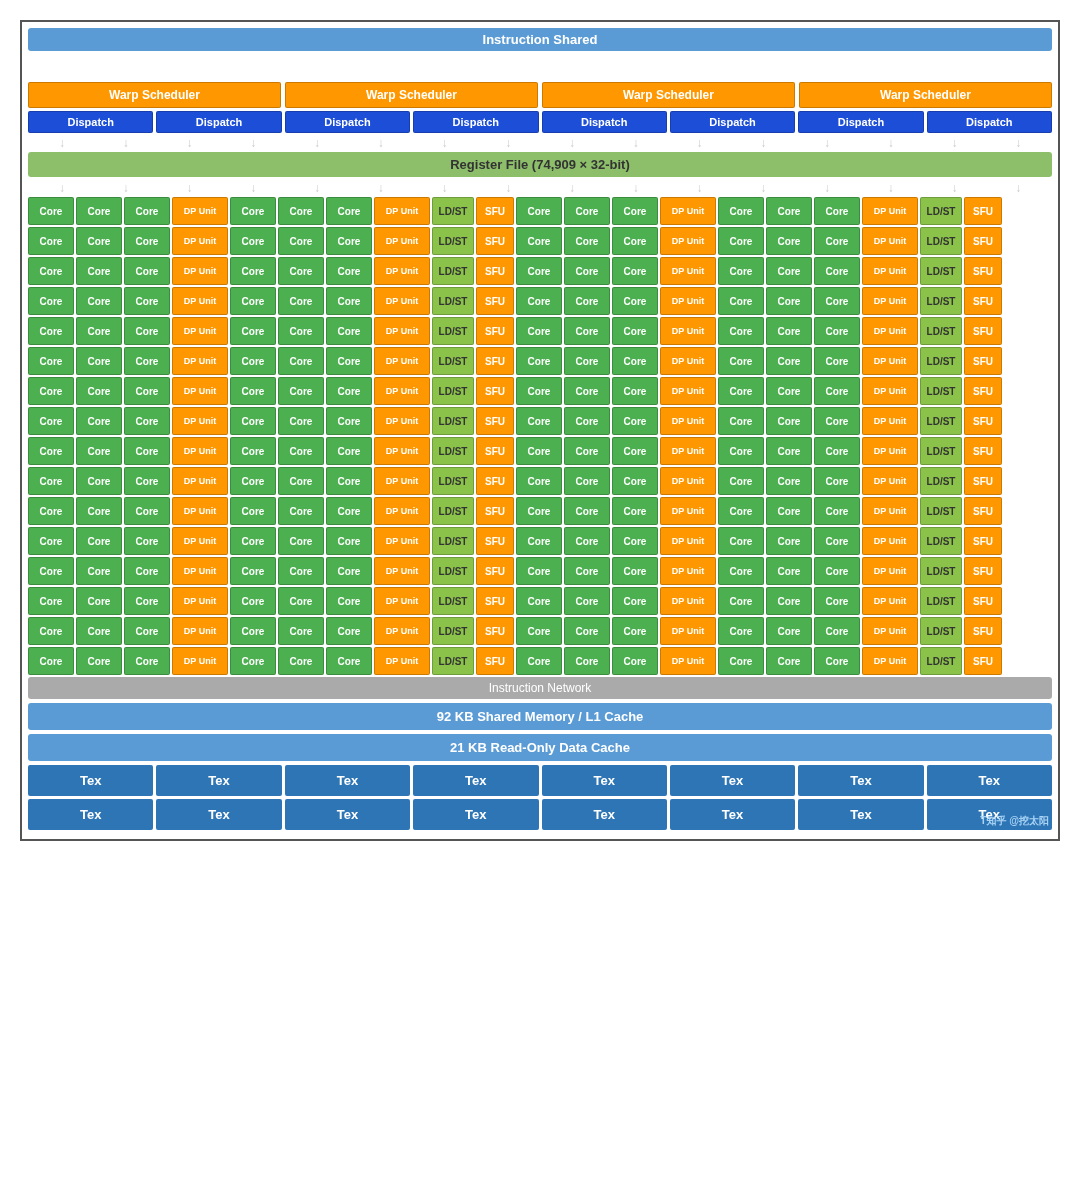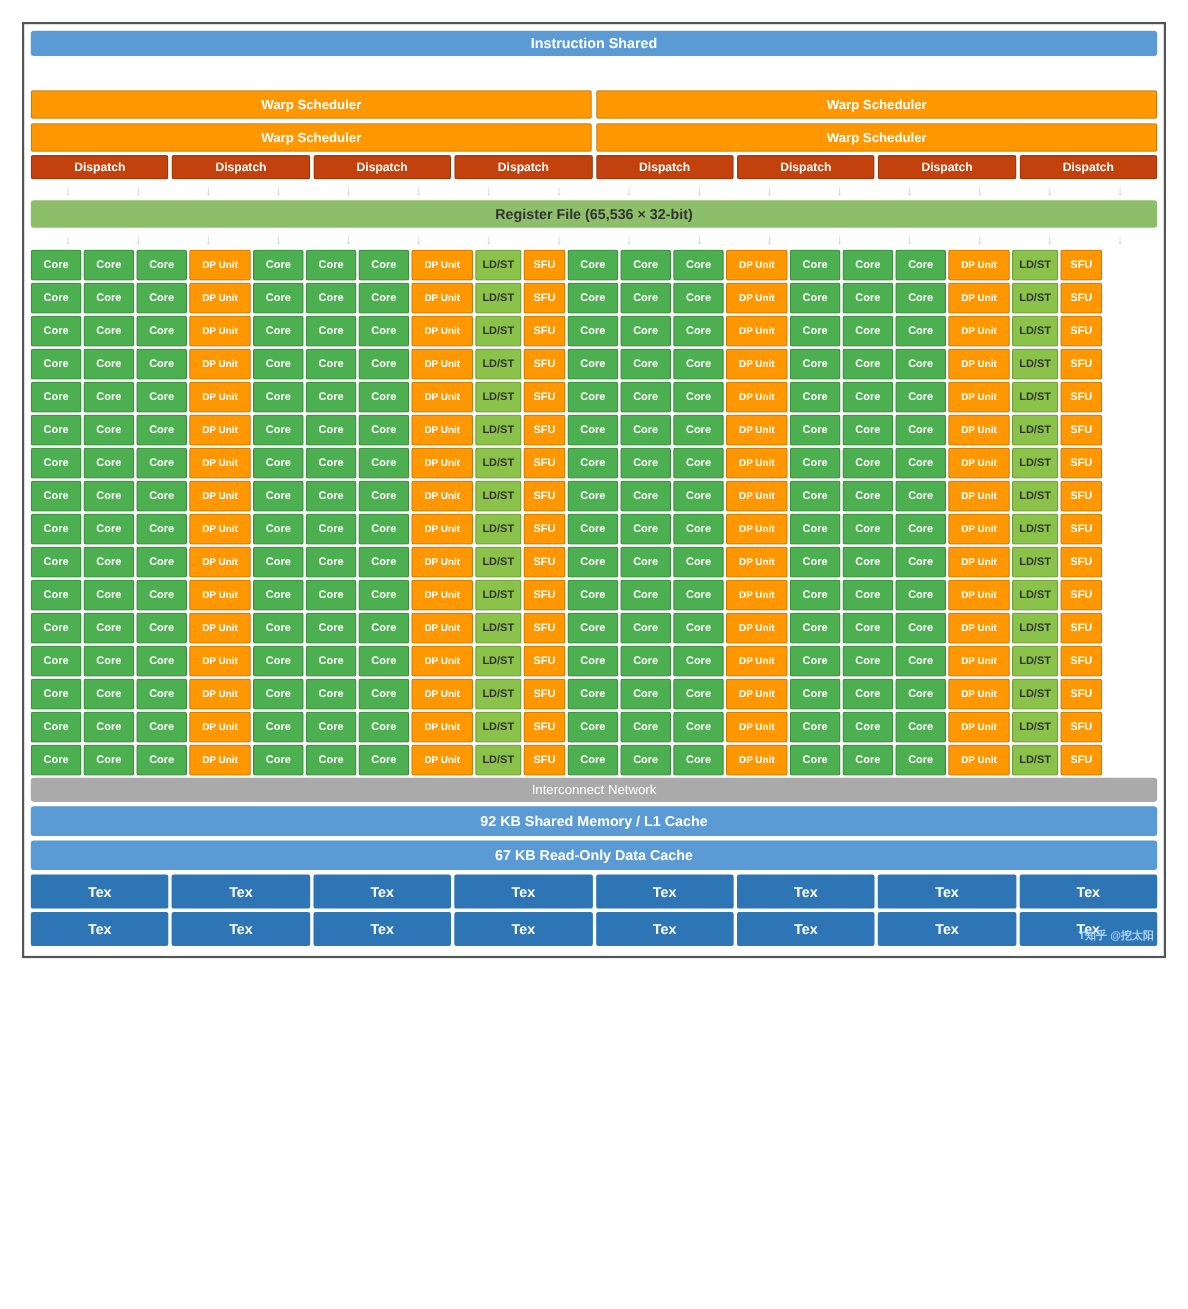--- a/index.html
+++ b/index.html
@@ -33,38 +33,38 @@
       color: #fff;
       border-radius: 2px;
       border: 1px solid rgba(0,0,0,0.2);
     }
     .cell-core { background: #4caf50; }
     .cell-dp { background: #ff9800; }
     .cell-ldst { background: #8bc34a; color: #333; }
     .cell-sfu { background: #ff9800; }
     .cell-instr { background: #5b9bd5; color: #fff; text-align: center; padding: 4px; border-radius: 3px; margin-bottom: 4px; font-size: 13px; font-weight: bold; }
     .cell-warp { background: #ff9800; color: #fff; }
-    .cell-dispatch { background: #c2410c; color: #fff; }
+    .cell-dispatch { background: #1d4ed8; color: #fff; }
     .cell-regfile { background: #8dbf6a; color: #333; text-align: center; padding: 5px; border-radius: 3px; margin-bottom: 4px; font-size: 13px; font-weight: bold; }
     .cell-interconnect { background: #aaa; color: #fff; text-align: center; padding: 4px; border-radius: 3px; font-size: 12px; }
     .cell-shared { background: #5b9bd5; color: #fff; text-align: center; padding: 6px; border-radius: 3px; font-size: 13px; font-weight: bold; margin-top: 4px; }
     .cell-readonly { background: #5b9bd5; color: #fff; text-align: center; padding: 6px; border-radius: 3px; font-size: 13px; font-weight: bold; margin-top: 4px; }
     .arrow-row {
       display: flex;
       justify-content: space-around;
       margin: 2px 0;
       padding: 0 2px;
     }
     .arrow { color: #ccc; font-size: 12px; }
     .header-section {
       margin-bottom: 2px;
     }
     .warp-row {
       display: grid;
-      grid-template-columns: repeat(2, 1fr);
+      grid-template-columns: repeat(4, 1fr);
       gap: 4px;
       margin-bottom: 3px;
       margin-top: 31px;
     }
     .dispatch-row {
       display: grid;
       grid-template-columns: repeat(8, 1fr);
       gap: 3px;
       margin-bottom: 3px;
     }
@@ -130,21 +130,21 @@
     <span class="arrow">↓</span>
     <span class="arrow">↓</span>
     <span class="arrow">↓</span>
     <span class="arrow">↓</span>
     <span class="arrow">↓</span>
     <span class="arrow">↓</span>
     <span class="arrow">↓</span>
     <span class="arrow">↓</span>
   </div>
 
-  <div class="cell-regfile">Register File (65,536 × 32-bit)</div>
+  <div class="cell-regfile">Register File (74,909 × 32-bit)</div>
 
   <div class="arrow-row">
     <span class="arrow">↓</span>
     <span class="arrow">↓</span>
     <span class="arrow">↓</span>
     <span class="arrow">↓</span>
     <span class="arrow">↓</span>
     <span class="arrow">↓</span>
     <span class="arrow">↓</span>
     <span class="arrow">↓</span>
@@ -506,25 +506,25 @@
         <div class="cell cell-dp" style="height: 28px; font-size: 9px;">DP Unit</div>
         <div class="cell cell-core" style="height: 28px; font-size: 10px;">Core</div>
         <div class="cell cell-core" style="height: 28px; font-size: 10px;">Core</div>
         <div class="cell cell-core" style="height: 28px; font-size: 10px;">Core</div>
         <div class="cell cell-dp" style="height: 28px; font-size: 9px;">DP Unit</div>
         <div class="cell cell-ldst" style="height: 28px; font-size: 10px;">LD/ST</div>
         <div class="cell cell-sfu" style="height: 28px; font-size: 10px;">SFU</div>
       </div>
     </div>
 
-  <div class="cell-interconnect" style="margin-top:2px;">Interconnect Network</div>
+  <div class="cell-interconnect" style="margin-top:2px;">Instruction Network</div>
 
   <div class="cell-shared">92 KB Shared Memory / L1 Cache</div>
 
-  <div class="cell-readonly">67 KB Read-Only Data Cache</div>
+  <div class="cell-readonly">21 KB Read-Only Data Cache</div>
 
   <div style="margin-top:4px;">
     <div class="tex-row">
       <div class="tex-cell">Tex</div>
       <div class="tex-cell">Tex</div>
       <div class="tex-cell">Tex</div>
       <div class="tex-cell">Tex</div>
       <div class="tex-cell">Tex</div>
       <div class="tex-cell">Tex</div>
       <div class="tex-cell">Tex</div>

